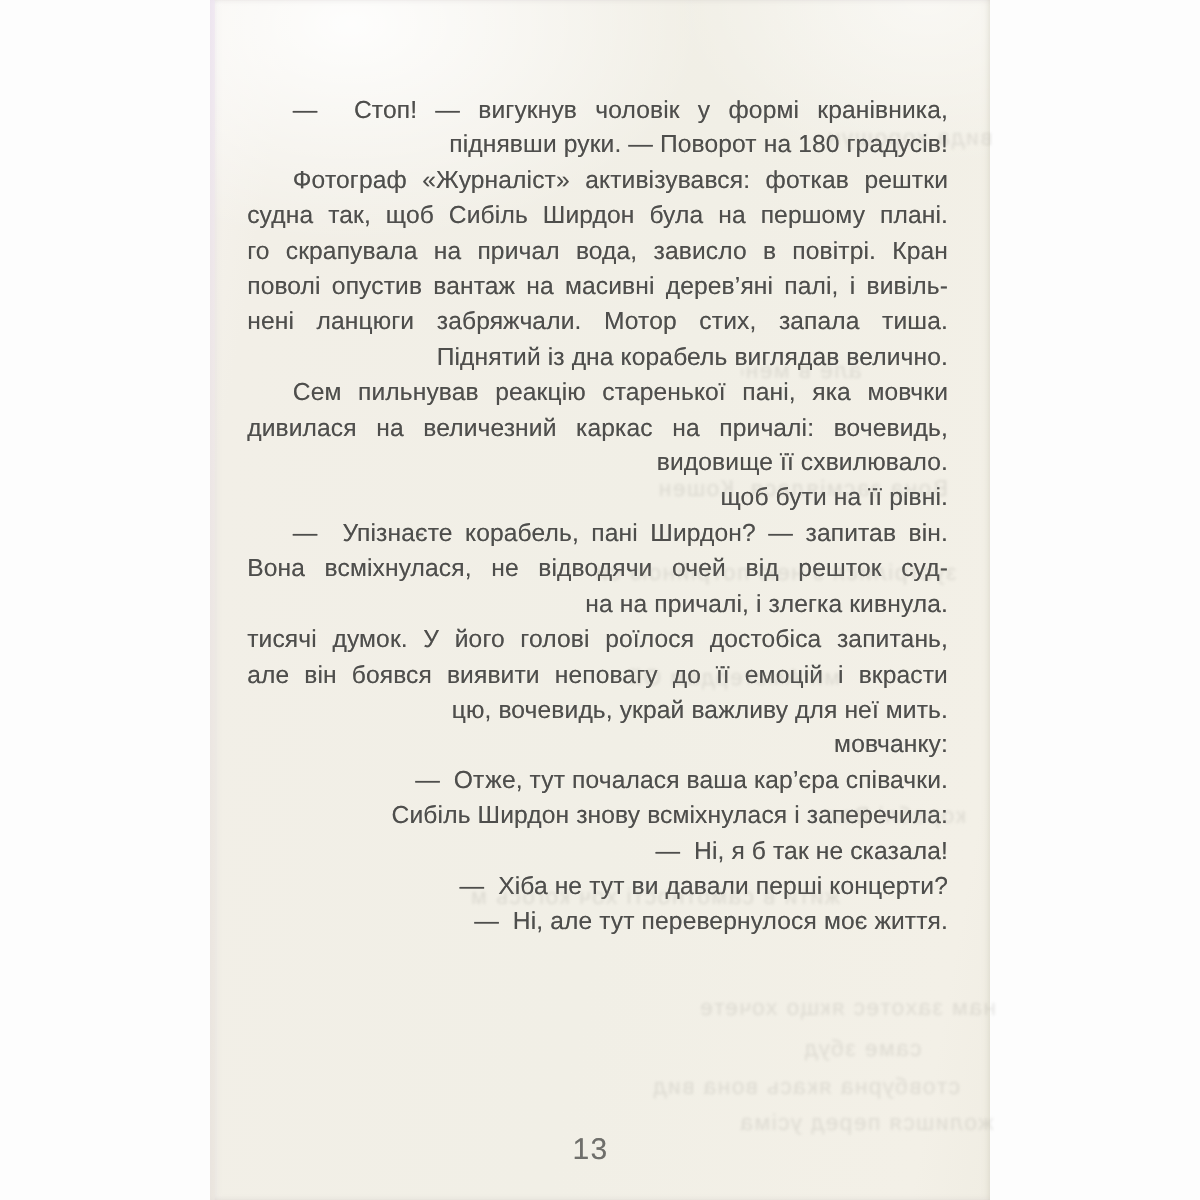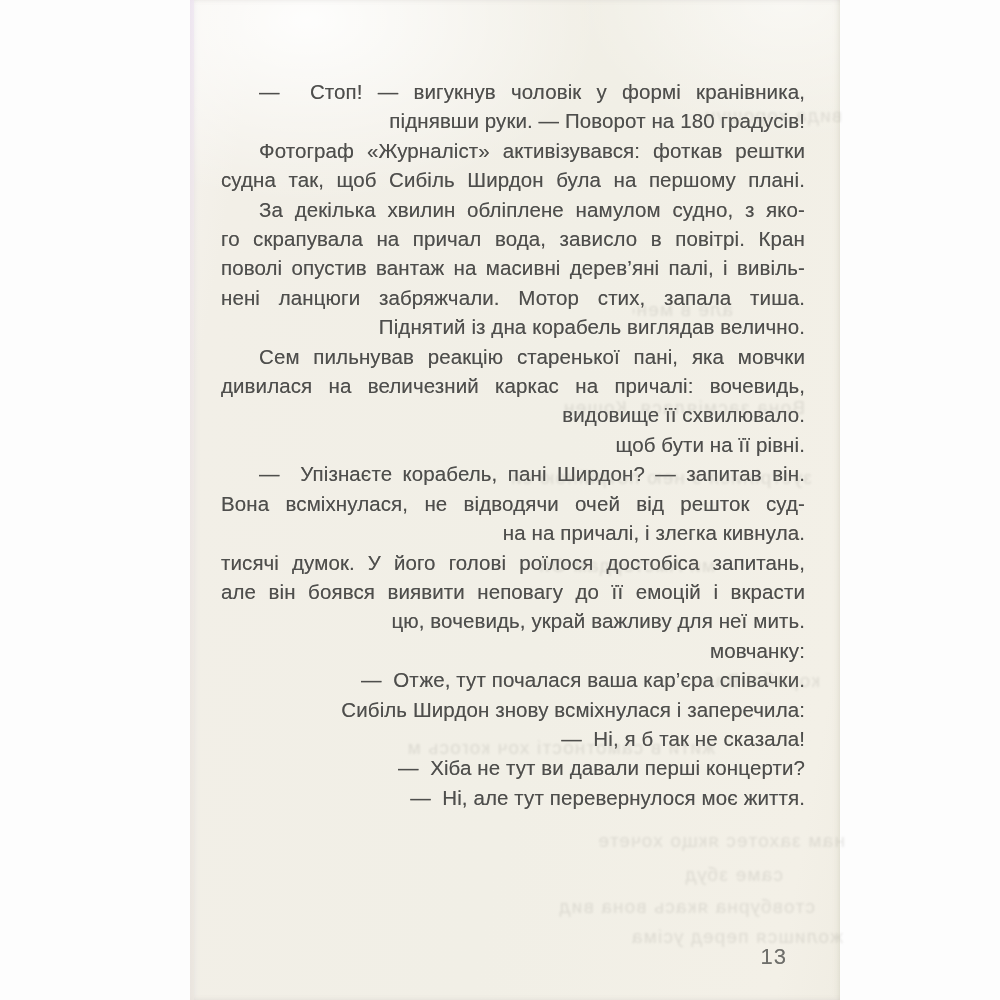--- a/index.html
+++ b/index.html
@@ -25,21 +25,20 @@
     top: 0;
     width: 650px;
     height: 1000px;
     background:
       radial-gradient(ellipse 420px 260px at 18% 2%, rgba(255,255,255,0.9), rgba(255,255,255,0) 70%),
       radial-gradient(ellipse 300px 200px at 92% 0%, rgba(255,255,255,0.55), rgba(255,255,255,0) 70%),
       linear-gradient(100deg, #f6f3ee 0%, #f2efe7 9%, #f1efe6 55%, #f3f0e7 92%, #f0ede3 100%);
     box-shadow:
       inset 5px 0 9px -5px rgba(165,150,185,0.45),
       inset -3px 0 6px -3px rgba(190,185,168,0.55);
-    margin-left: 15px;
   }
   
   .page-edge {
     position: absolute;
     left: 0;
     top: 0;
     width: 4px;
     height: 1000px;
     background: linear-gradient(180deg, #efe6f2 0%, #f0e9ea 30%, #eee9e2 70%, #ece7df 100%);
     opacity: 0.75;
@@ -75,42 +74,41 @@
     transform: scaleX(-1);
     font-size: 19px;
     line-height: 26px;
     letter-spacing: 1.2px;
     white-space: nowrap;
     overflow: hidden;
     pointer-events: none;
   }
   .pagenum {
     position: absolute;
-    left: 13px;
+    left: 25px;
     top: 944px;
     width: 584px;
-    text-align: right;
-    font-size: 22px;
+    text-align: center;
+    font-size: 25px;
     letter-spacing: 1px;
     color: #6f6f6b;
     text-shadow: 0 0 0.5px rgba(111,111,107,0.5);
   }
 </style>
 </head>
 <body>
 
 <div class="stage">
   <div class="page">
     <div class="page-edge"></div>
     <div class="textblock">
         <div class="line indent just">—  Стоп! — вигукнув чоловік у формі кранівника,</div>
         <div class="line">піднявши руки. — Поворот на 180 градусів!</div>
         <div class="line indent just">Фотограф «Журналіст» активізувався: фоткав рештки</div>
         <div class="line just">судна так, щоб Сибіль Ширдон була на першому плані.</div>
-        <div class="line indent just">За декілька хвилин обліплене намулом судно, з яко-</div>
         <div class="line just">го скрапувала на причал вода, зависло в повітрі. Кран</div>
         <div class="line just">поволі опустив вантаж на масивні дерев’яні палі, і вивіль-</div>
         <div class="line just">нені ланцюги забряжчали. Мотор стих, запала тиша.</div>
         <div class="line">Піднятий із дна корабель виглядав велично.</div>
         <div class="line indent just">Сем пильнував реакцію старенької пані, яка мовчки</div>
         <div class="line just">дивилася на величезний каркас на причалі: вочевидь,</div>
         <div class="line">видовище її схвилювало.</div>
         <div class="line">щоб бути на її рівні.</div>
         <div class="line indent just">—  Упізнаєте корабель, пані Ширдон? — запитав він.</div>
         <div class="line just">Вона всміхнулася, не відводячи очей від решток суд-</div>

